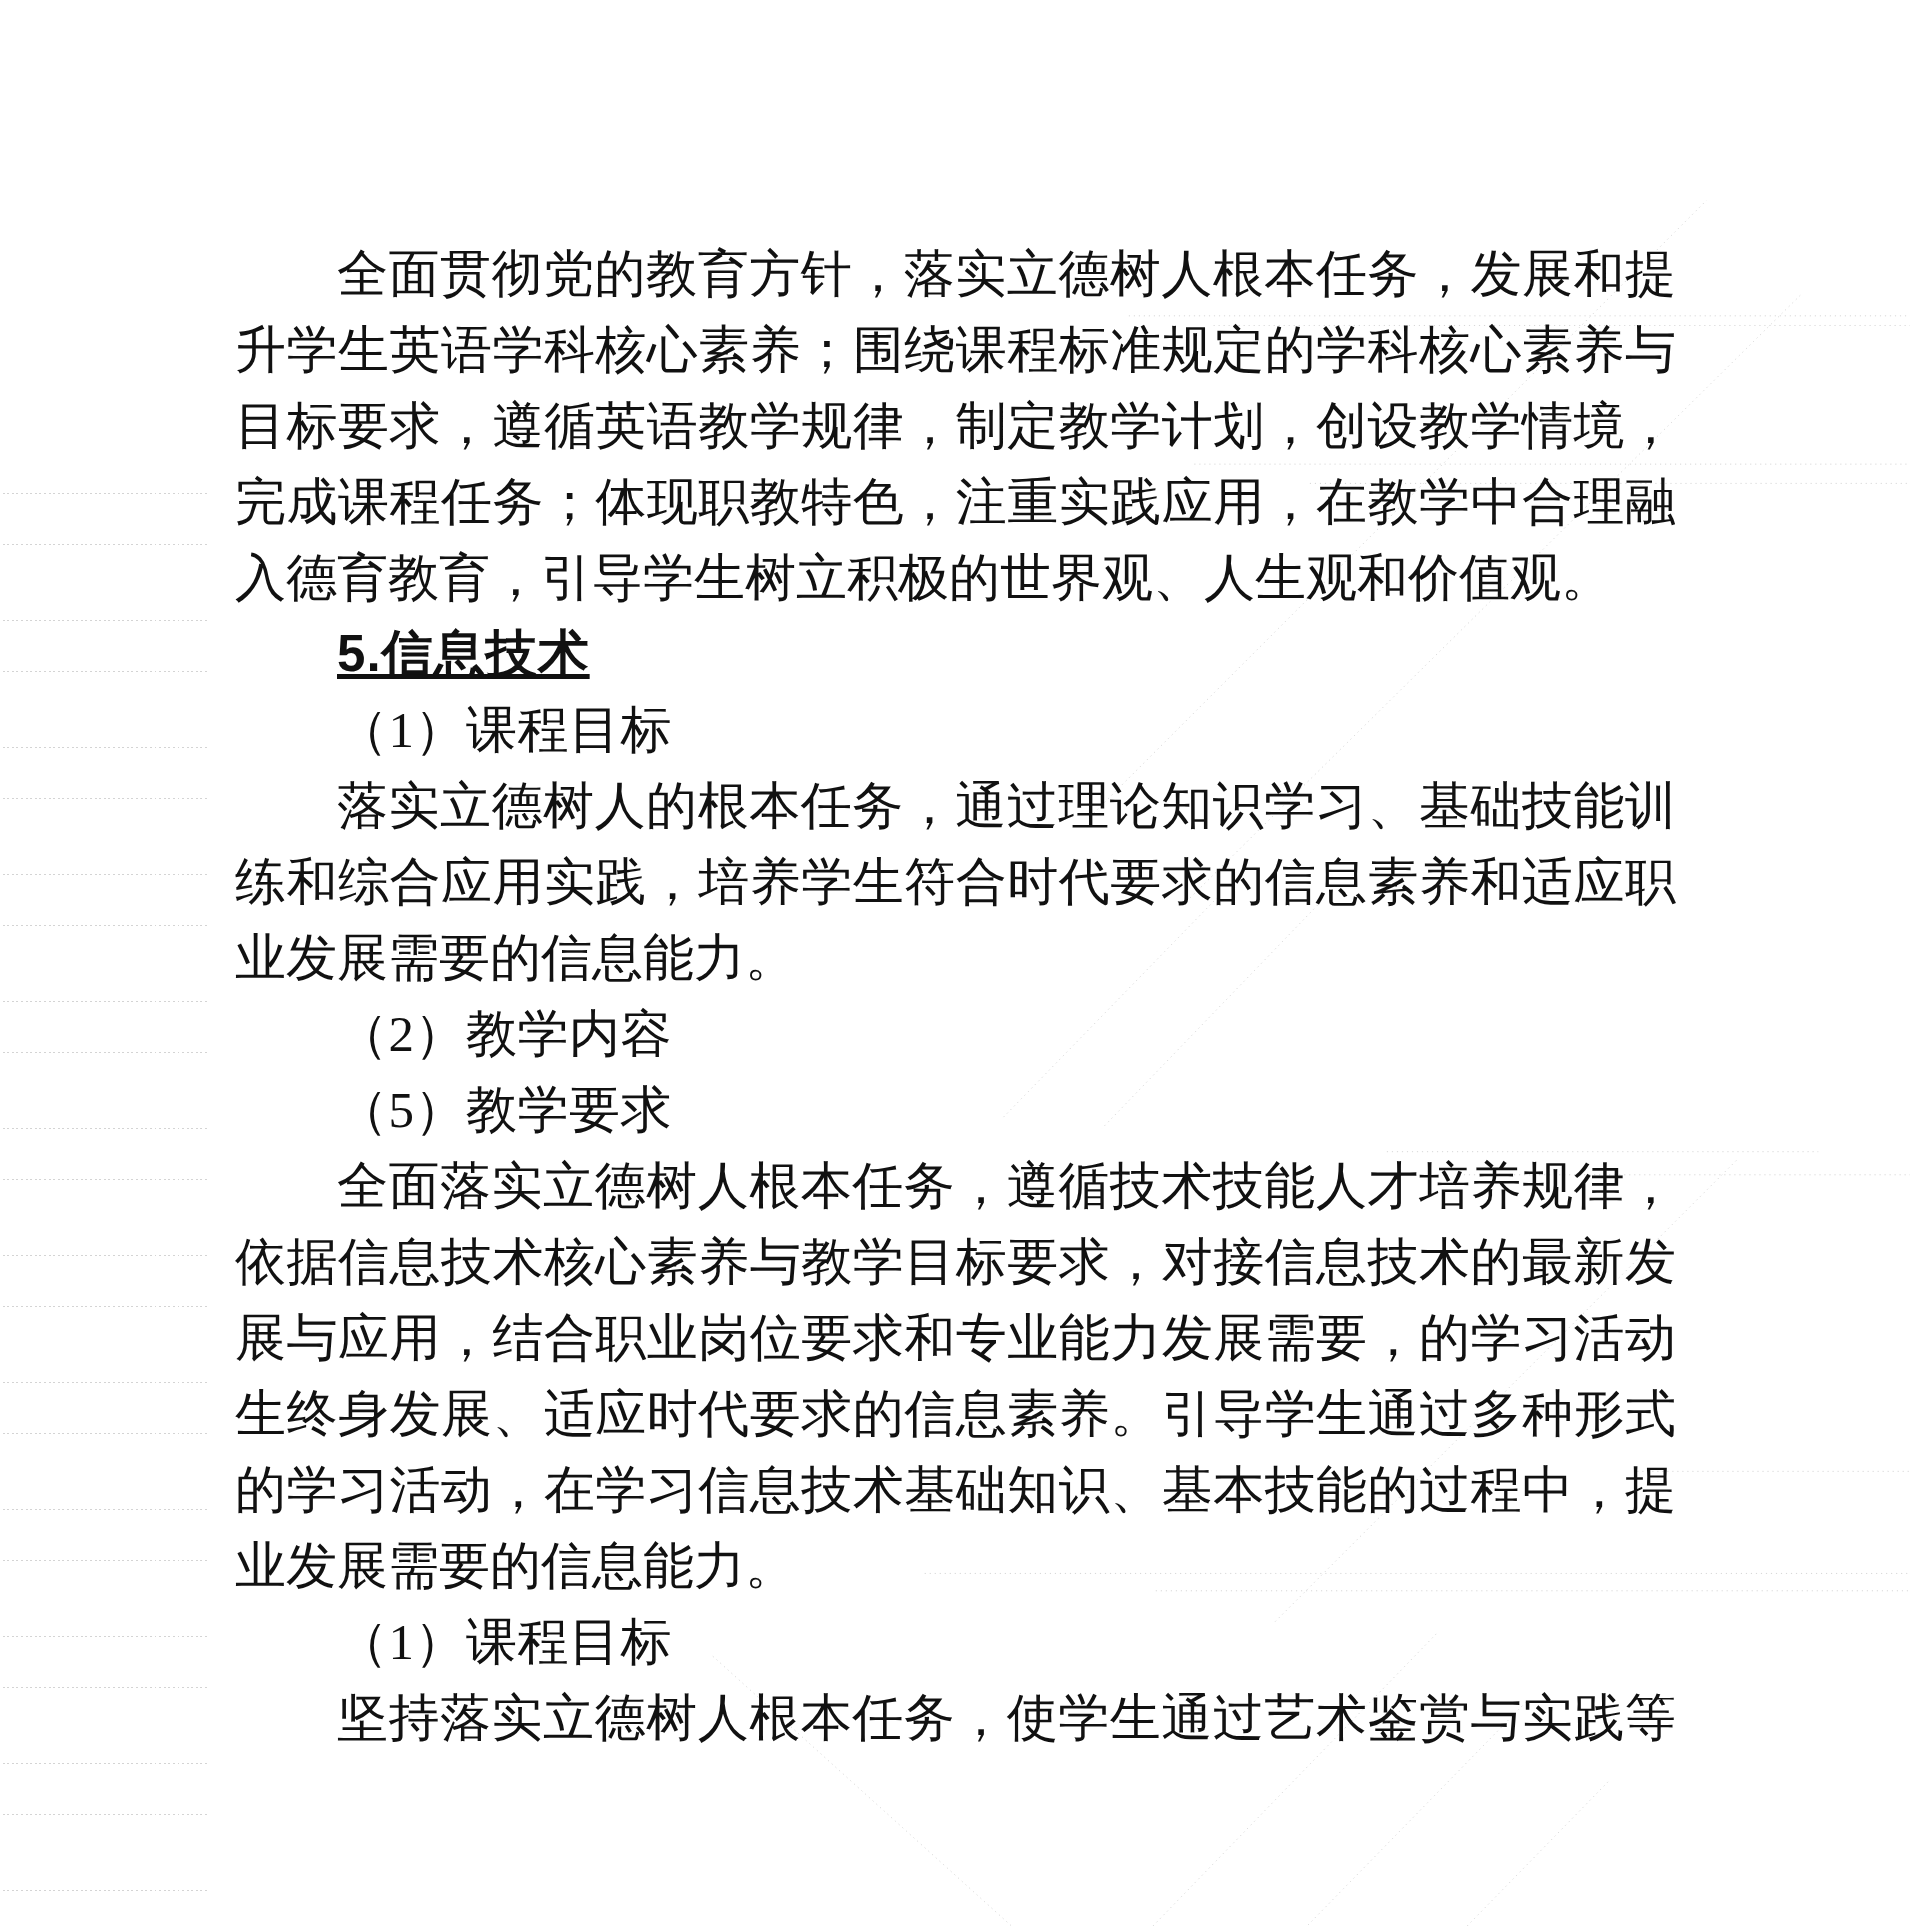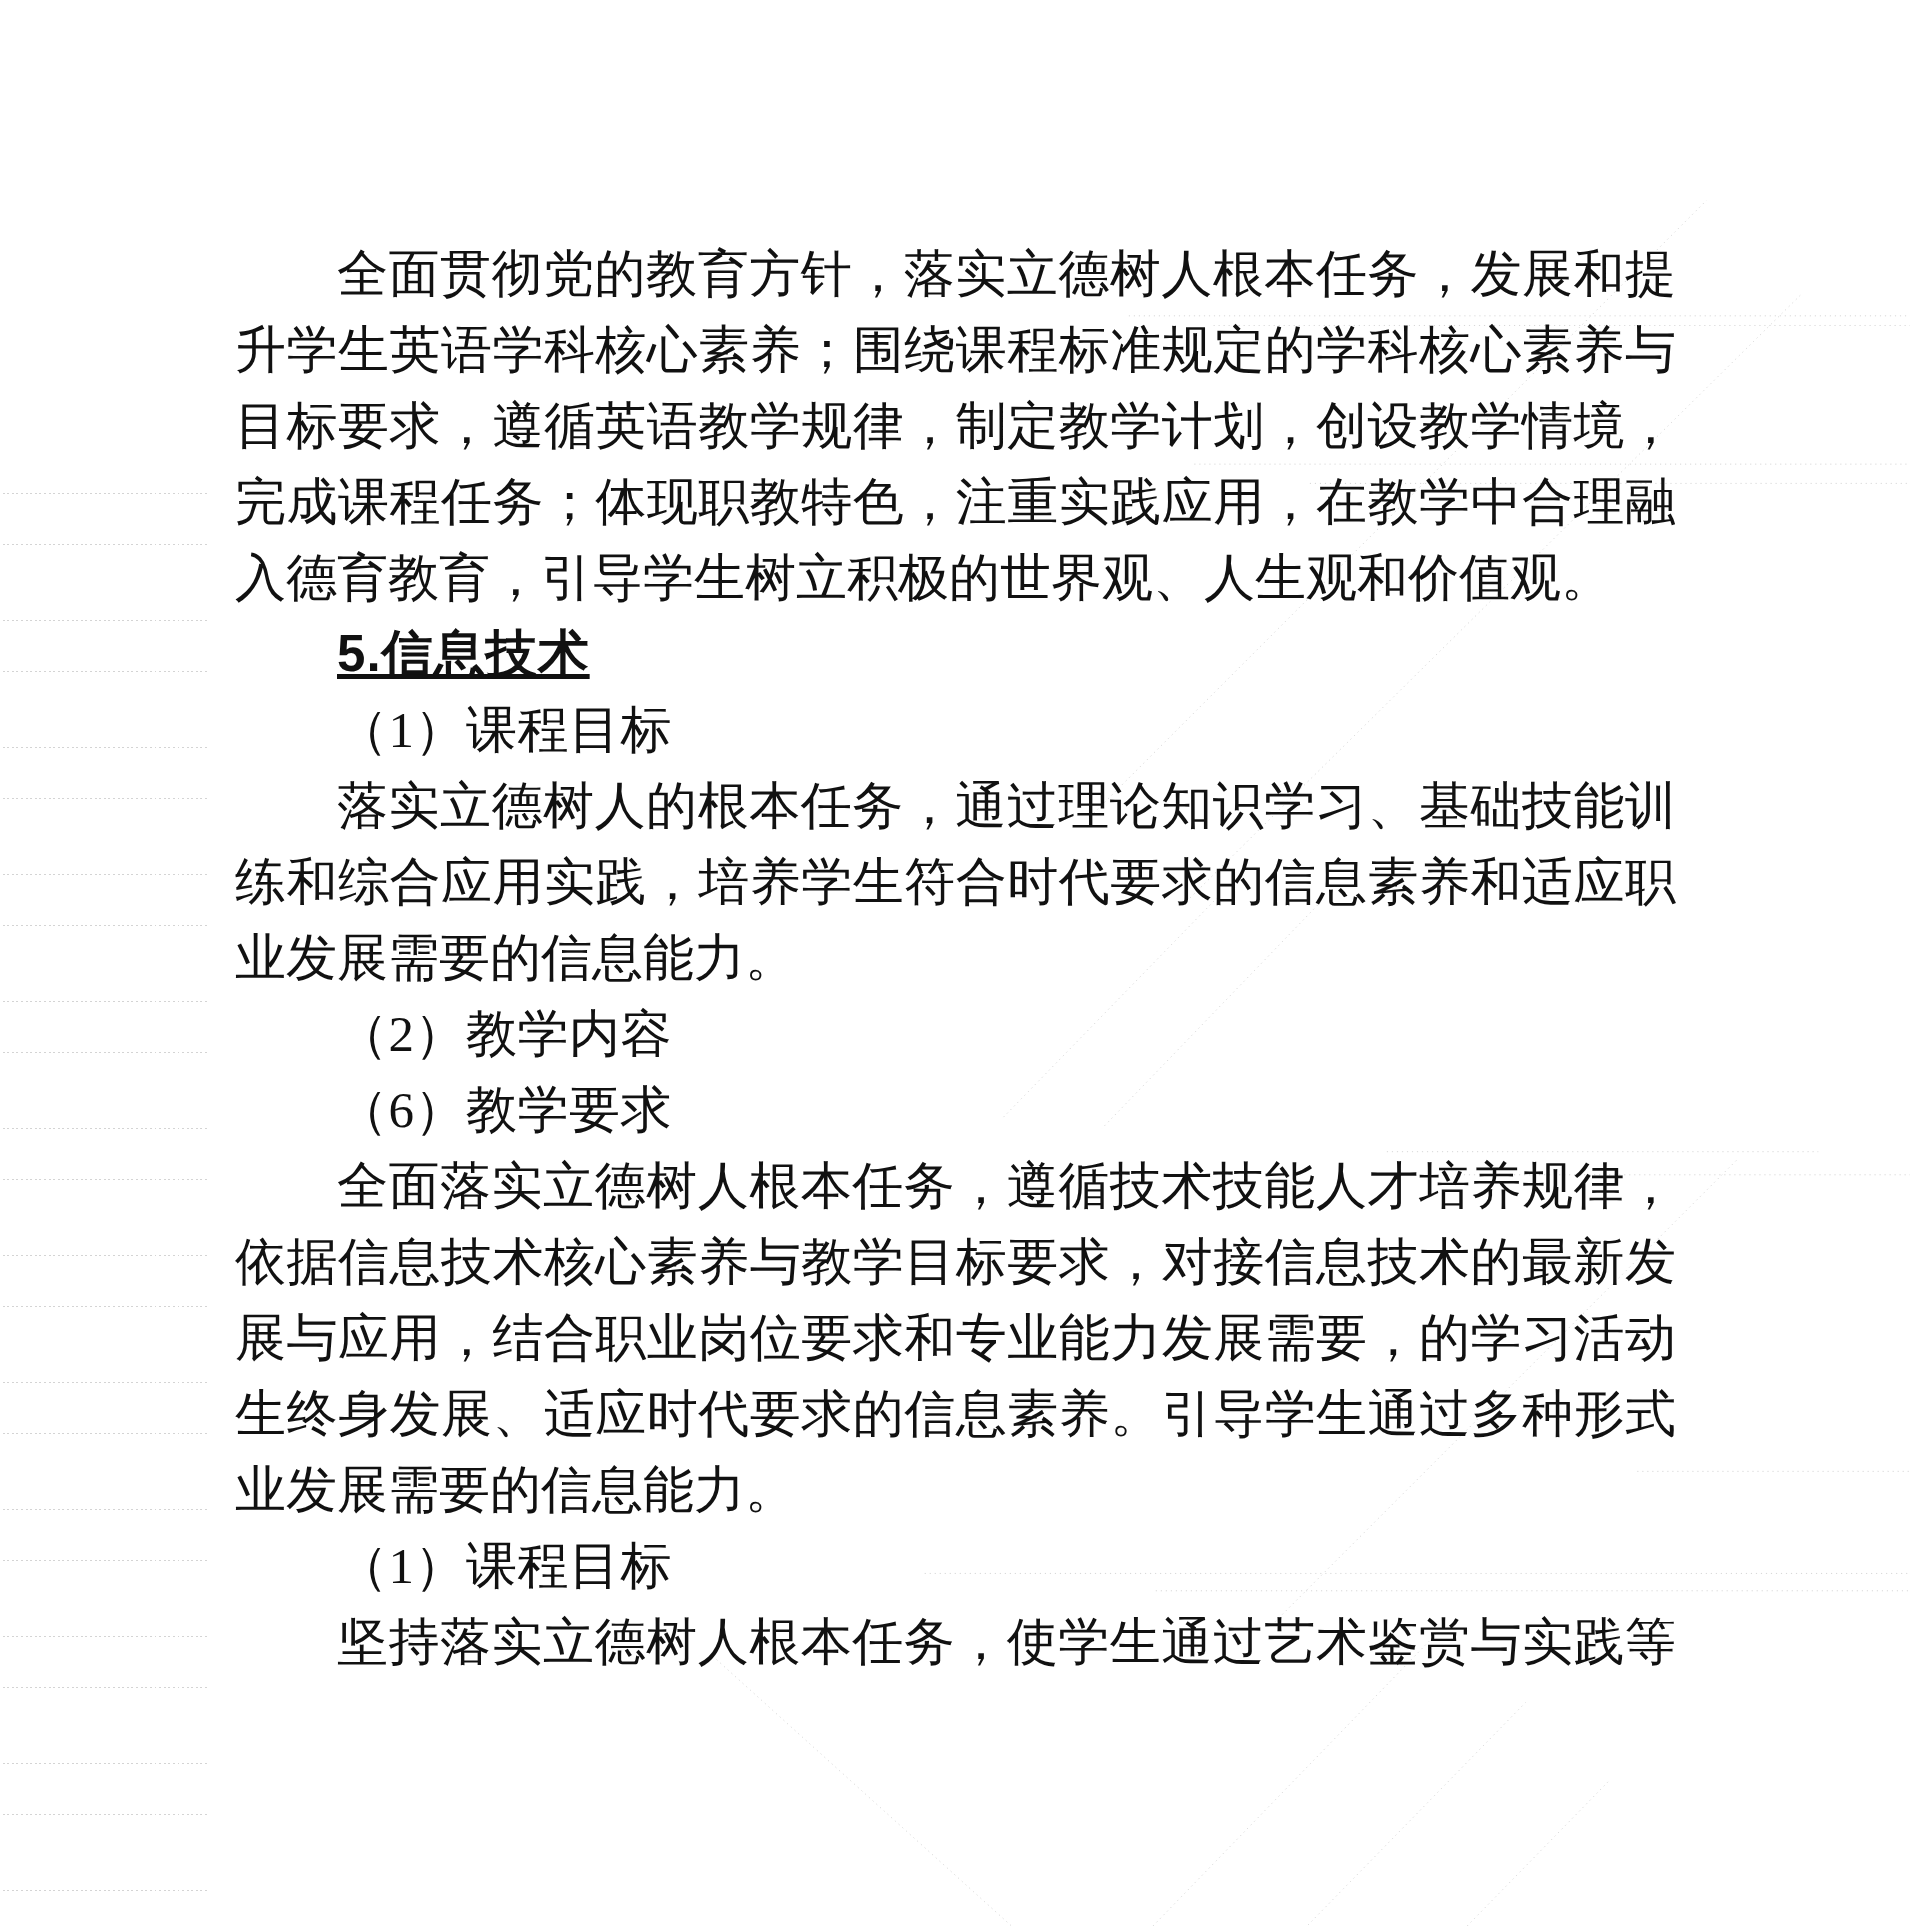--- a/index.html
+++ b/index.html
@@ -120,24 +120,25 @@
       <div class="line just">升学生英语学科核心素养；围绕课程标准规定的学科核心素养与</div>
       <div class="line just">目标要求，遵循英语教学规律，制定教学计划，创设教学情境，</div>
       <div class="line just">完成课程任务；体现职教特色，注重实践应用，在教学中合理融</div>
       <div class="line">入德育教育，引导学生树立积极的世界观、人生观和价值观。</div>
       <div class="line indent heading">5.信息技术</div>
       <div class="line indent subheading">（1）课程目标</div>
       <div class="line indent just">落实立德树人的根本任务，通过理论知识学习、基础技能训</div>
       <div class="line just">练和综合应用实践，培养学生符合时代要求的信息素养和适应职</div>
       <div class="line">业发展需要的信息能力。</div>
       <div class="line indent subheading">（2）教学内容</div>
-      <div class="line indent subheading">（6）教学要求</div>
+      <div class="line indent subheading">（5）教学要求</div>
       <div class="line indent just">全面落实立德树人根本任务，遵循技术技能人才培养规律，</div>
       <div class="line just">依据信息技术核心素养与教学目标要求，对接信息技术的最新发</div>
       <div class="line just">展与应用，结合职业岗位要求和专业能力发展需要，的学习活动</div>
       <div class="line just">生终身发展、适应时代要求的信息素养。引导学生通过多种形式</div>
+      <div class="line just">的学习活动，在学习信息技术基础知识、基本技能的过程中，提</div>
       <div class="line">业发展需要的信息能力。</div>
       <div class="line indent subheading">（1）课程目标</div>
       <div class="line indent just">坚持落实立德树人根本任务，使学生通过艺术鉴赏与实践等</div>
     </div>
 
 </div>
 
 
 </body></html>

